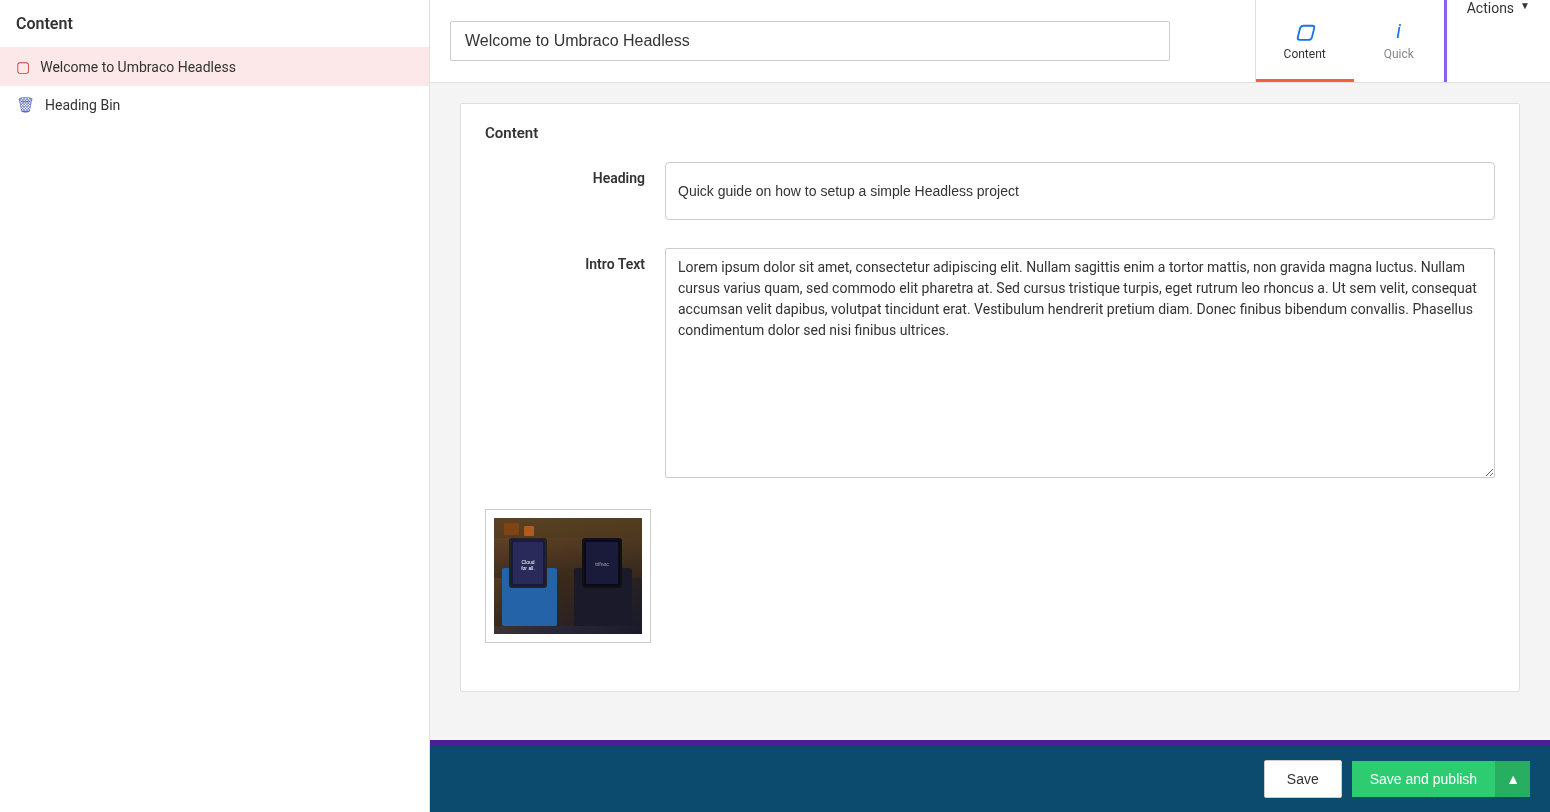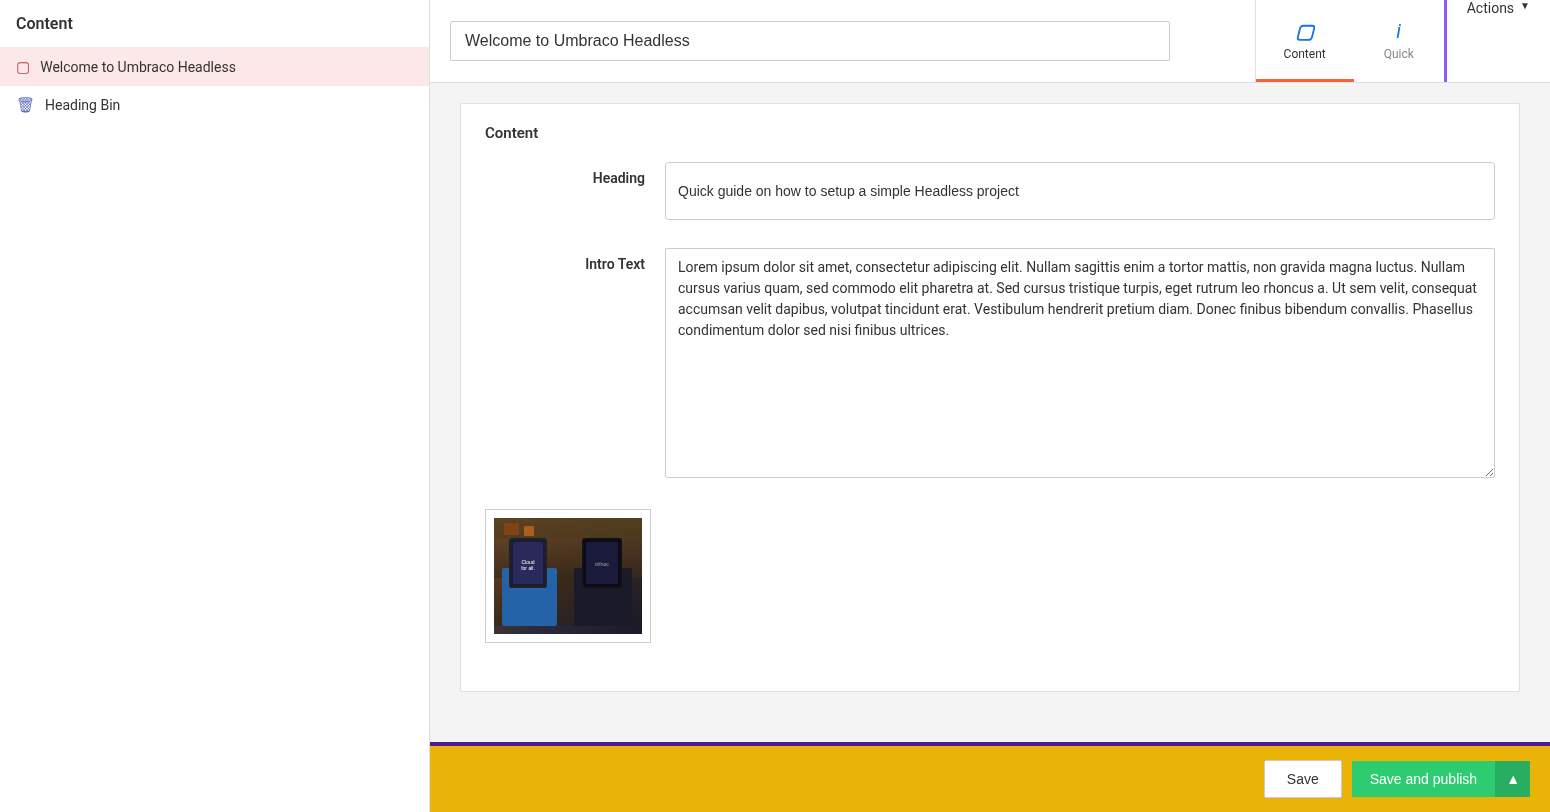--- a/index.html
+++ b/index.html
@@ -39,21 +39,21 @@
     .field-row { display: flex; margin-bottom: 28px; gap: 20px; }
     .field-label { width: 160px; min-width: 160px; font-weight: 600; font-size: 14px; color: #333; padding-top: 8px; text-align: right; }
     .field-control { flex: 1; }
     .field-input { width: 100%; border: 1px solid #ccc; padding: 20px 12px; font-size: 14px; color: #333; outline: none; border-radius: 4px; }
     .field-textarea { width: 100%; border: 1px solid #ccc; padding: 8px 12px; font-size: 14px; color: #333; outline: none; border-radius: 2px; resize: vertical; min-height: 230px; font-family: inherit; line-height: 1.5; }
 
     .promo-image-container { border: 1px solid #ccc; padding: 8px; display: inline-block; min-width: 160px; min-height: 130px; }
     .promo-img-mock { width: 100%; height: 100%; background: linear-gradient(135deg, #7a4a2a 0%, #4a3a2a 30%, #2a2a3a 60%, #1a1a2a 100%); display: flex; align-items: flex-end; justify-content: center; padding-bottom: 8px; }
 
     
-    .footer { background: #eab308; border-top: 4px solid #4c1d95; padding: 14px 20px; display: flex; justify-content: flex-end; align-items: center; gap: 10px; }
+    .footer { background: #0c4a6e; border-top: 6px solid #4c1d95; padding: 14px 20px; display: flex; justify-content: flex-end; align-items: center; gap: 10px; }
     .btn-save { padding: 10px 22px; border: 1px solid #ccc; background: #fff; color: #333; font-size: 14px; cursor: pointer; border-radius: 2px; }
     .btn-save-publish-main { padding: 10px 18px; background: #2ecc71; color: #fff; border: none; font-size: 14px; cursor: pointer; }
     .btn-save-publish-arrow { padding: 10px 10px; background: #27ae60; color: #fff; border: none; font-size: 14px; cursor: pointer; border-left: 1px solid #27ae60; }
 
     
     .content-area::-webkit-scrollbar { width: 8px; }
     .content-area::-webkit-scrollbar-track { background: #f0f0f0; }
     .content-area::-webkit-scrollbar-thumb { background: #ccc; border-radius: 4px; }
   </style>
 </head>

